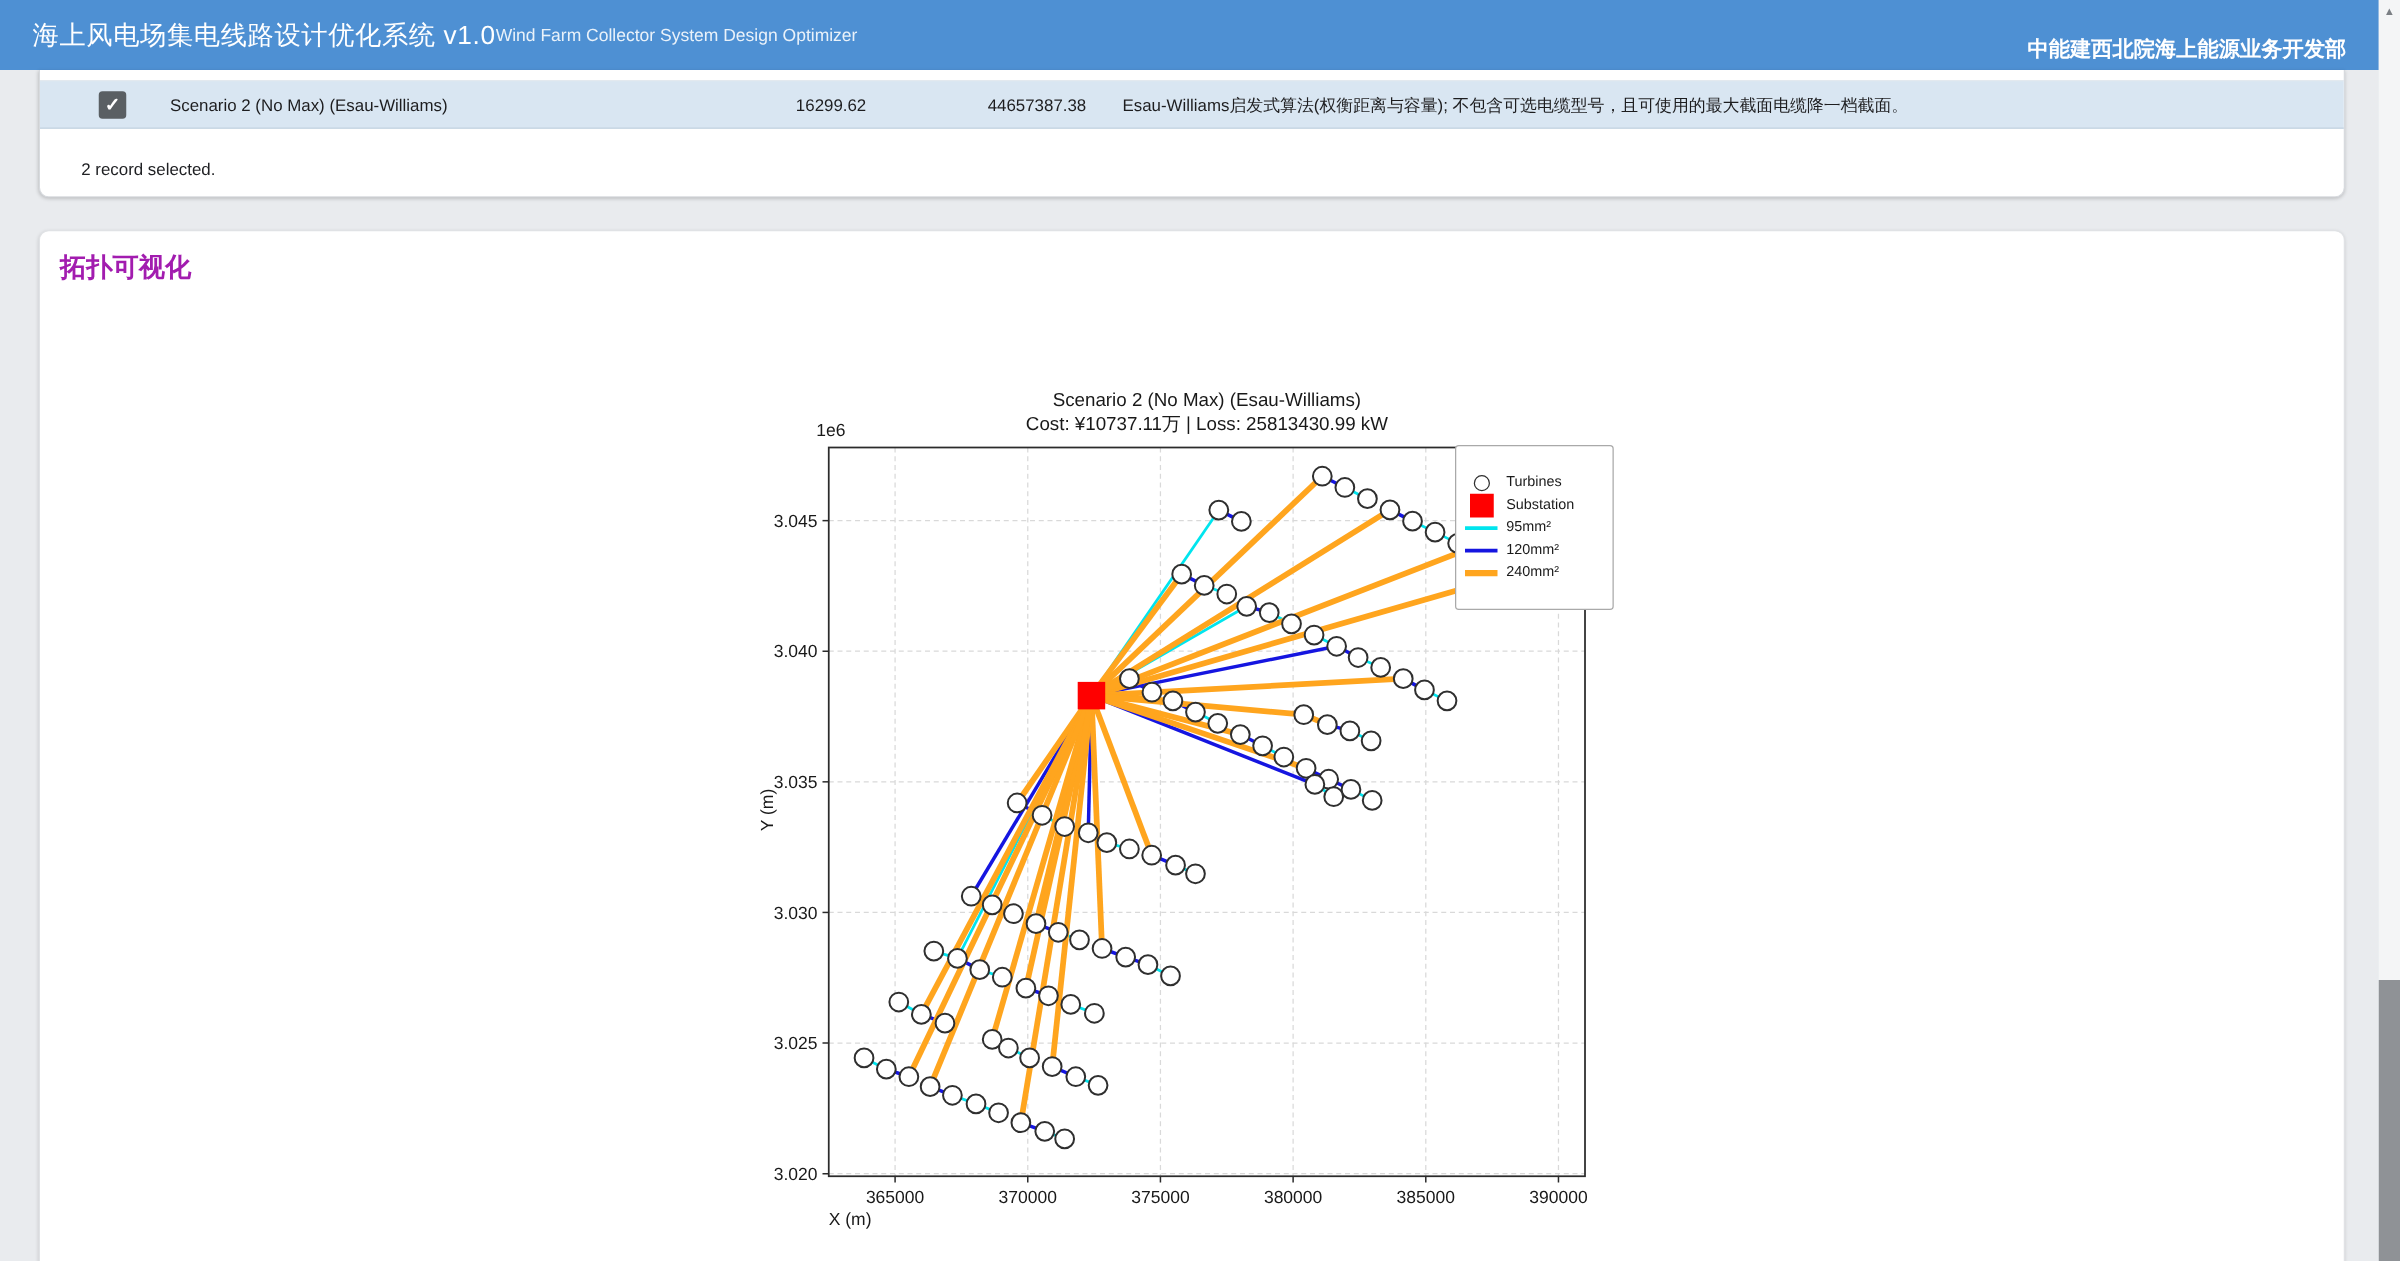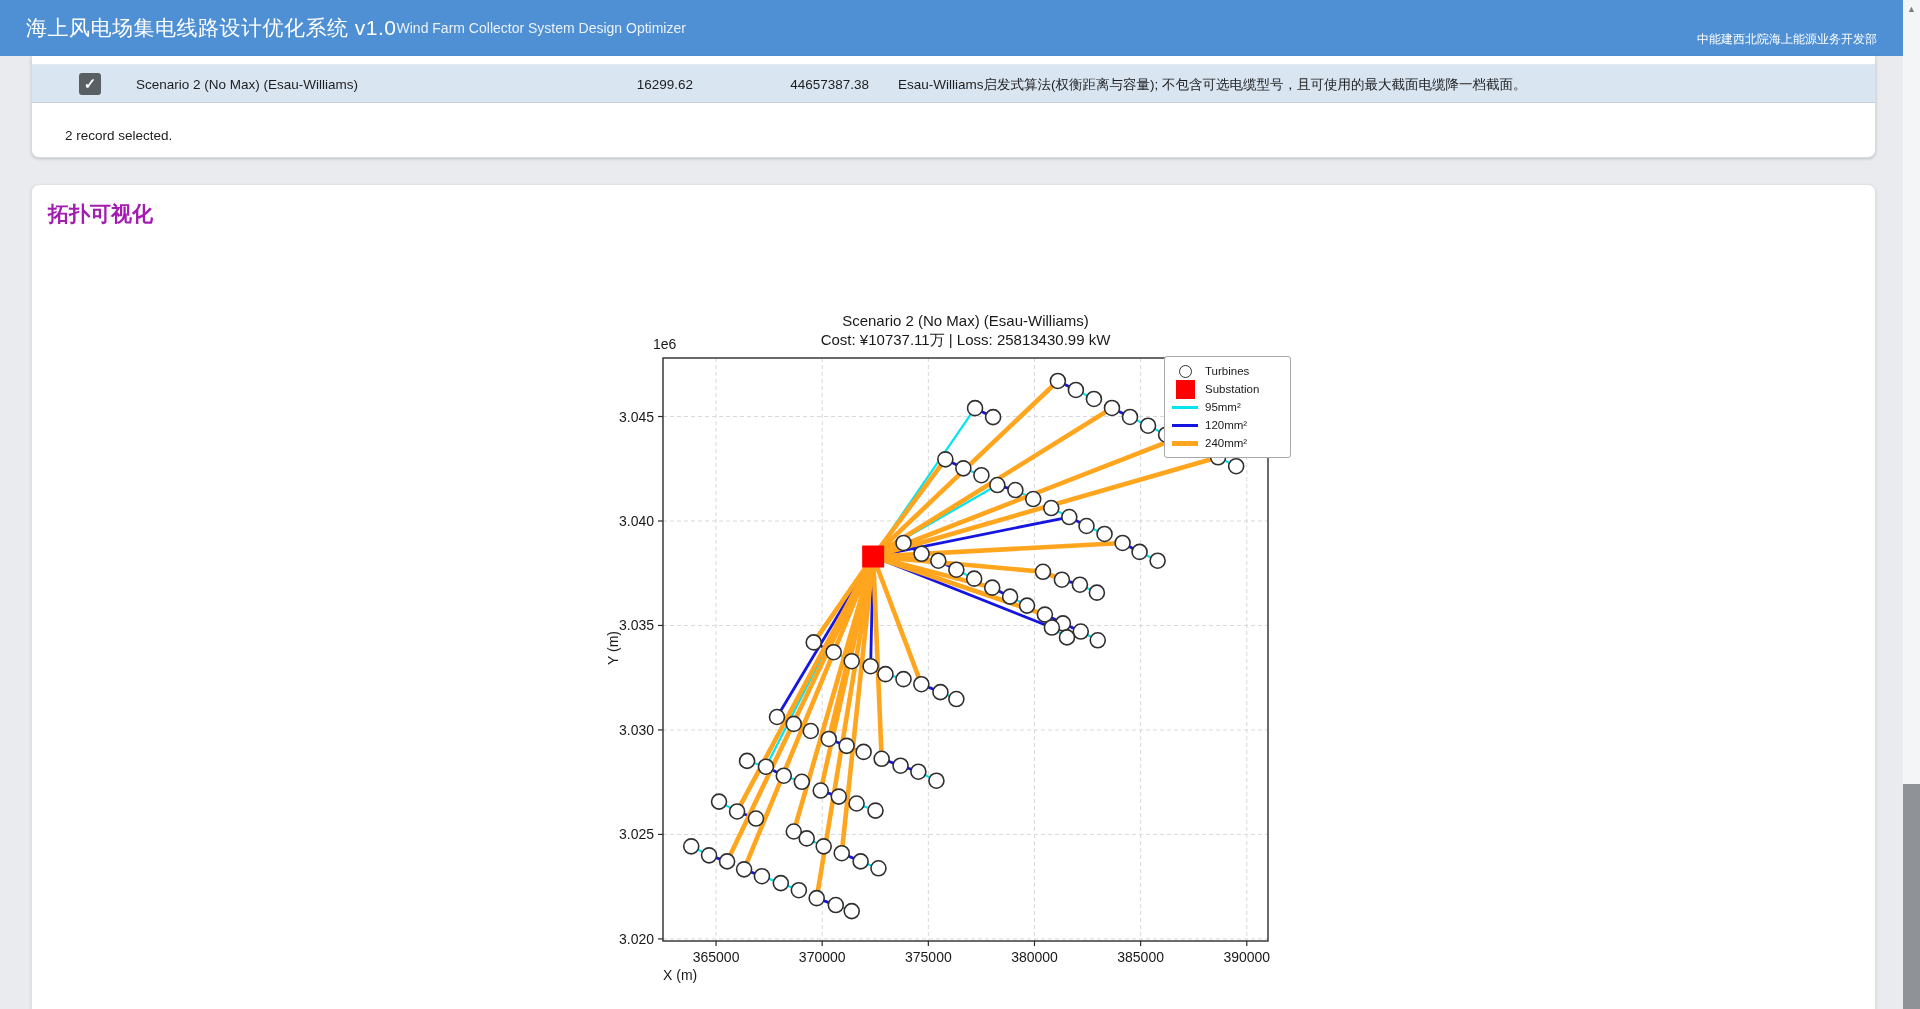--- a/index.html
+++ b/index.html
@@ -5,21 +5,21 @@
   * { margin:0; padding:0; box-sizing:border-box; }
   html,body { width:1920px; height:1009px; }
   body { font-family:"Liberation Sans", sans-serif; }
   #screen { position:relative; width:1920px; height:1009px; background:#e9ebee; overflow:hidden; }
 
   
   .app-header { position:absolute; left:0; top:0; width:1903px; height:56px;
     background:#4e90d3; display:flex; align-items:center; padding:0 26px; }
   .app-title { color:#ffffff; font-size:21px; font-weight:normal; letter-spacing:.5px;text-align:right; }
   .app-subtitle { color:rgba(255,255,255,.88); font-size:14px; }
-  .app-dept { margin-left:auto; color:#ffffff; font-size:12px; font-weight:normal;margin-top:23px; }
+  .app-dept { margin-left:auto; color:#ffffff; font-size:17px; font-weight:bold;margin-top:23px; }
 
   
   .card1 { position:absolute; left:31px; top:56px; width:1845px; height:102px;
     background:#ffffff; border:1px solid #d7dade; border-top:none;
     border-radius:0 0 8px 8px; box-shadow:0 1px 3px rgba(0,0,0,.18); }
   .sel-row { position:absolute; left:0; top:8px; width:100%; height:39px;
     background:#d9e6f2; border-top:1px solid #e3e9ef; border-bottom:1px solid #c3d2e0; }
   .checkbox { position:absolute; left:47px; top:8px; width:22px; height:22px;
     background:#5a5f63; border-radius:3px; display:flex; align-items:center; justify-content:center;
     color:#fff; font-size:15px; font-weight:bold; }
@@ -42,21 +42,21 @@
   .offset-1e6 { position:absolute; left:653px; top:336px; font-size:14px; color:#191919; }
   .ylabel { position:absolute; left:582px; top:640px; width:62px; text-align:center;
     font-size:14px; color:#191919; transform:rotate(-90deg); }
   .xlabel { position:absolute; left:663px; top:967px; width:605px; text-align:left;
     font-size:14px; color:#191919; }
 
   svg.chart { position:absolute; left:600px; top:330px; width:700px; height:660px; }
 
   
   .legend { position:absolute; left:1164px; top:356px; width:127px; background:#ffffff;
-    border:1px solid #a9a9a9; border-radius:3px; padding:5px 7px; }
+    border:1px solid #a9a9a9; border-radius:3px; padding:20px 7px; }
   .legend-item { display:flex; align-items:center; height:18px; }
   .legend-swatch { width:26px; display:flex; align-items:center; justify-content:center; margin-right:7px; }
   .sw-circle { width:13px; height:13px; border:1.6px solid #2f2f2f; border-radius:50%; background:#fff; }
   .sw-square { width:19px; height:19px; }
   .sw-line { width:26px; }
   .legend-label { font-size:11.5px; color:#1a1a1a; white-space:nowrap; }
 
   
   .scrollbar { position:absolute; right:0; top:0; width:17px; height:1009px; background:#f4f5f6; }
   .scroll-arrow { position:absolute; left:0; top:2px; width:17px; height:14px; color:#7b7f84;

